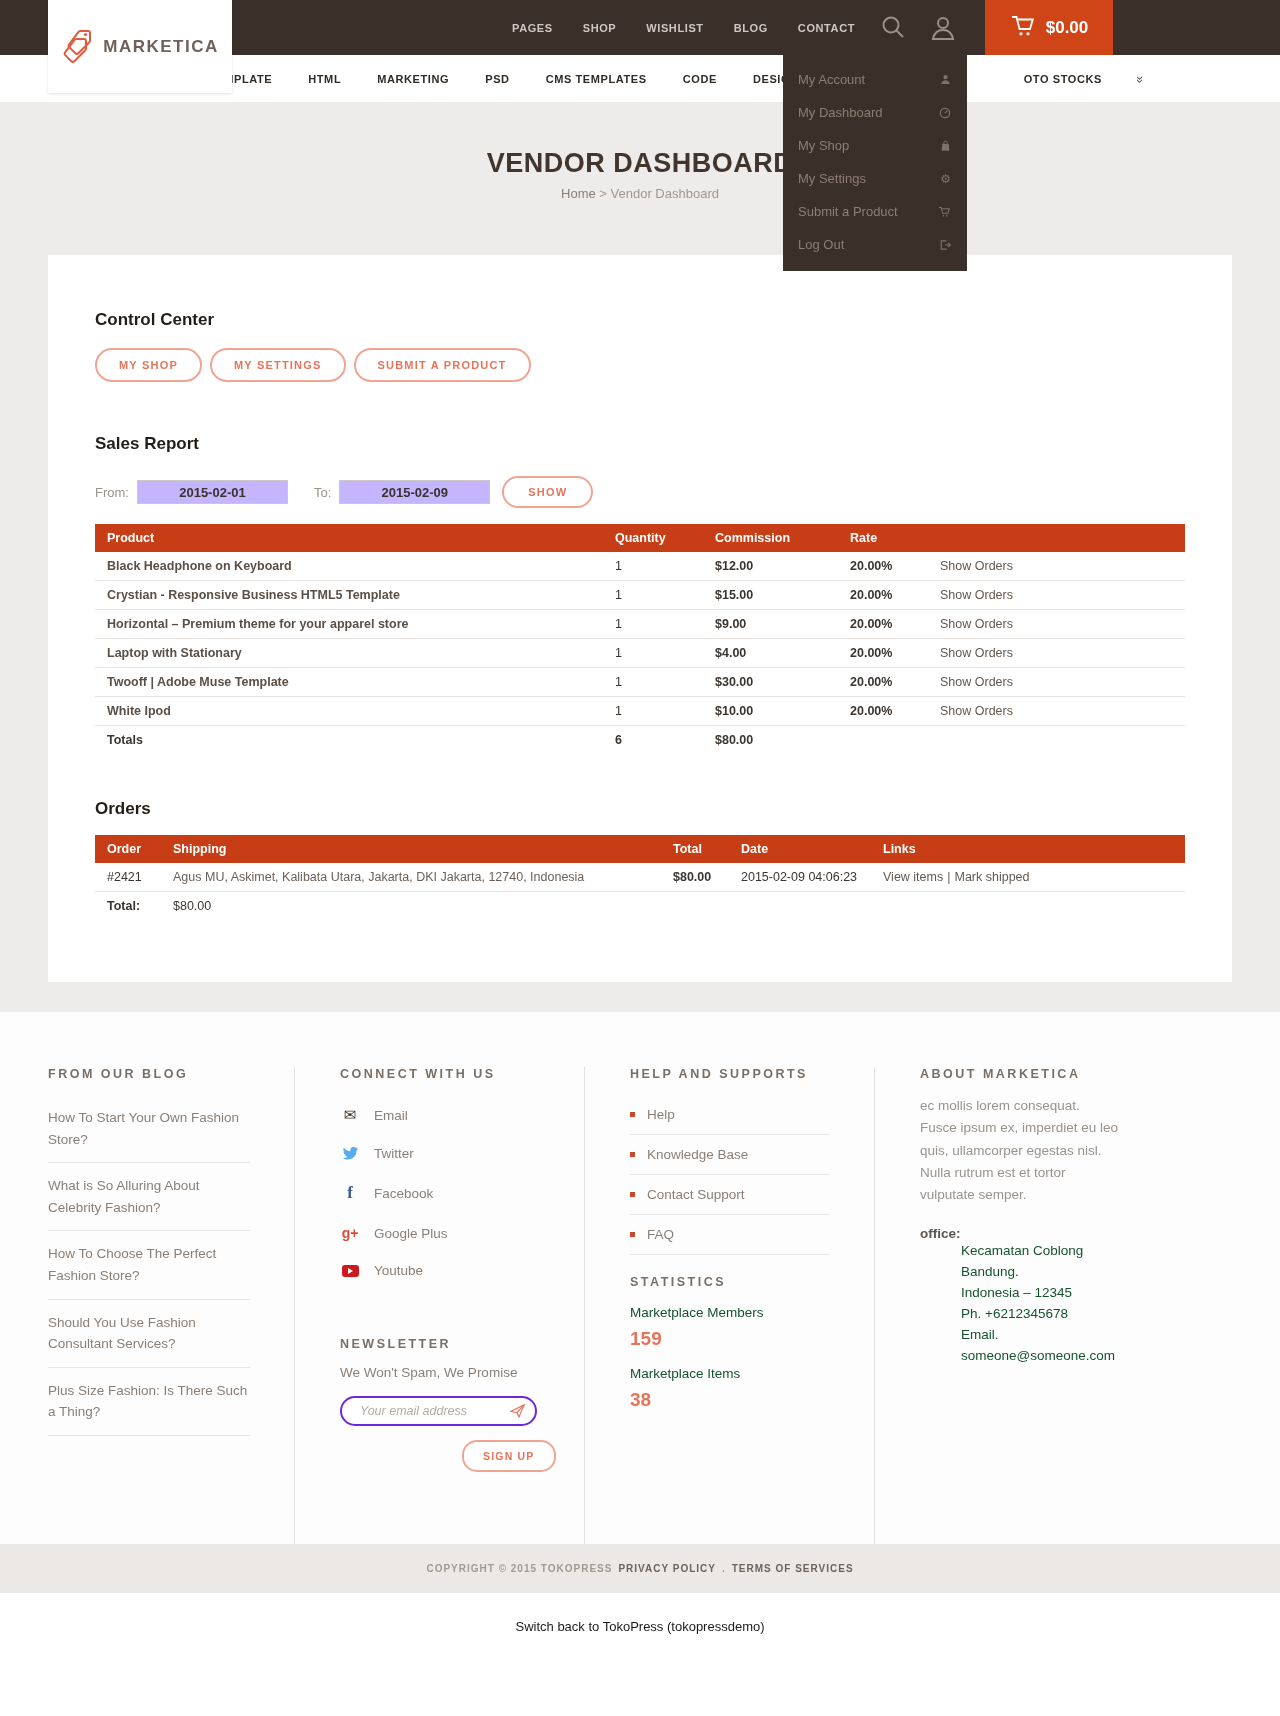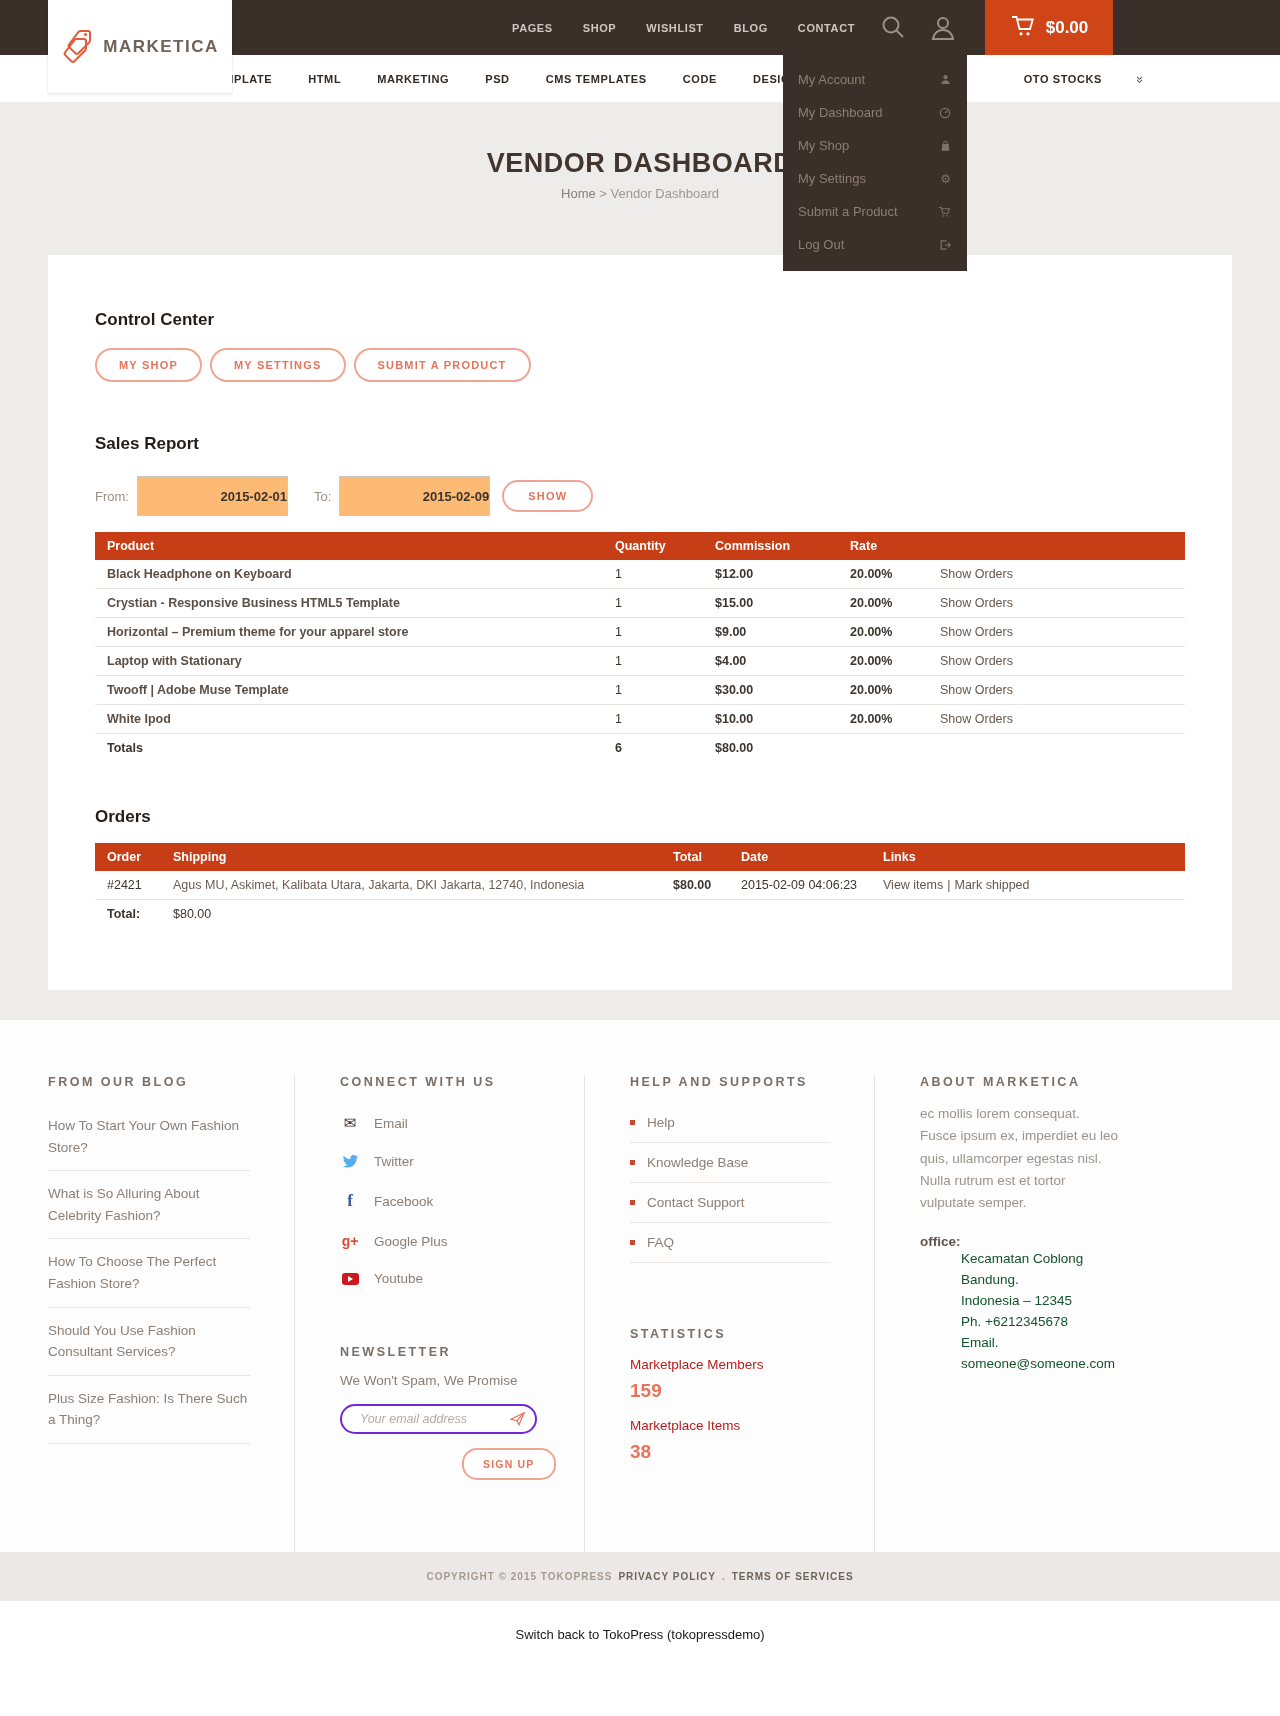--- a/index.html
+++ b/index.html
@@ -48,21 +48,21 @@
   
   .sec-h { font-size:17px; font-weight:bold; color:#241d17; }
   .cc-h { padding-top:55px; }
   .pill-row { margin-top:18px; display:flex; gap:8px; }
   .pill { display:inline-block; background:#fff; border:2px solid #efa591; border-radius:17px;
           padding:9px 22px; font-size:11px; font-weight:bold; letter-spacing:1.2px; color:#e5745b;
           cursor:pointer; white-space:nowrap; }
   .sr-h { margin-top:52px; }
   .filter-row { margin-top:22px; display:flex; align-items:center; }
   .filter-row label { font-size:13px; color:#9a9189; margin-right:8px; }
-  .date-input { width:151px; height:40px; border:1px solid #c9c9c9; background:#fdba74; text-align:right;
+  .date-input { width:151px; height:24px; border:1px solid #c9c9c9; background:#c4b5fd; text-align:center;
                 font-size:13px; font-weight:600; color:#3a332d; font-family:"Liberation Sans",sans-serif; }
   .to-lbl { margin-left:26px; }
   .show-btn { margin-left:12px; padding:8px 24px; border-radius:16px; }
 
   
   .tbl { margin-top:16px; width:100%; }
   .t-head { display:flex; background:#c63d16; color:#fff; font-size:12.5px; font-weight:bold;
             padding:7px 0; align-items:center; }
   .t-row { display:flex; align-items:center; padding:7px 0; border-bottom:1px solid #e7e4e1; font-size:12.5px; }
   .t-row.last { border-bottom:none; }
@@ -103,22 +103,22 @@
   .nl-input-wrap { margin-top:16px; position:relative; width:197px; }
   .nl-input { width:197px; height:30px; border:2px solid #6d28d9; border-radius:16px; padding:0 34px 0 18px;
               font-size:12.5px; font-style:italic; color:#6f655c; background:#fff;
               font-family:"Liberation Sans",sans-serif; }
   .nl-input::placeholder { color:#b4aca4; font-style:italic; }
   .nl-plane { position:absolute; right:12px; top:8px; cursor:pointer; }
   .signup-btn { margin-top:14px; margin-left:122px; padding:8px 19px; font-size:10.5px; border-radius:15px; }
   .help-link { display:flex; align-items:center; gap:12px; padding:12px 0; border-bottom:1px solid #e8e5e2;
                font-size:13.5px; color:#8c7f75; text-decoration:none; }
   .sq { width:5px; height:5px; background:#c64a2a; flex:none; }
-  .stats-h { margin-top:64px; }
-  .stat-lbl { font-size:13.5px; color:#b91c1c; margin-top:16px; }
+  .stats-h { margin-top:20px; }
+  .stat-lbl { font-size:13.5px; color:#14532d; margin-top:16px; }
   .stat-val { font-size:19px; font-weight:bold; color:#e5745b; margin-top:8px; }
   .about-txt { font-size:13.5px; color:#9a938c; line-height:1.65; margin-top:4px; }
   .office-lbl { font-size:13.5px; font-weight:bold; color:#5f554c; margin-top:20px; }
   .addr-line { font-size:13.5px; color:#14532d; line-height:1.55;margin-left:41px; }
 
   .copyright { background:#ebe8e5; height:49px; display:flex; align-items:center; justify-content:center;
                gap:6px; font-size:10px; font-weight:bold; letter-spacing:1px; color:#a29a92; }
   .copyright a { color:#6d645c; text-decoration:none; }
   .adminbar { background:#fff; height:200px; padding-top:24px; text-align:center; }
   .adminbar a { font-size:13px; color:#1a1a1a; text-decoration:none; }

